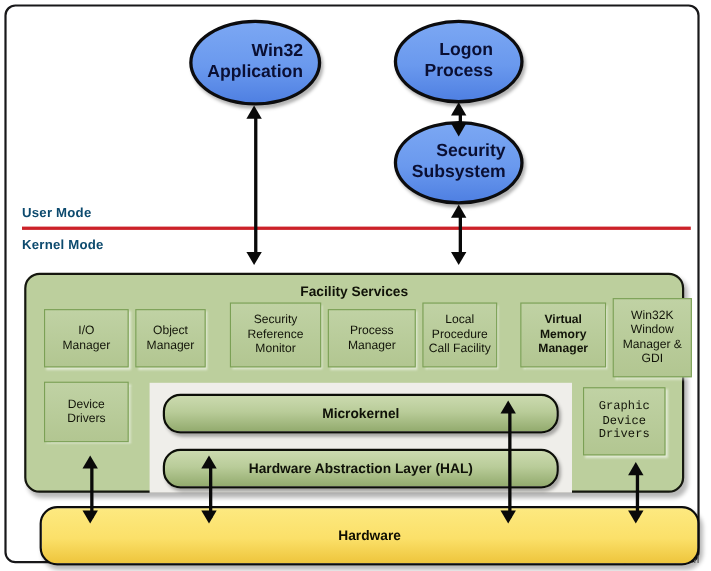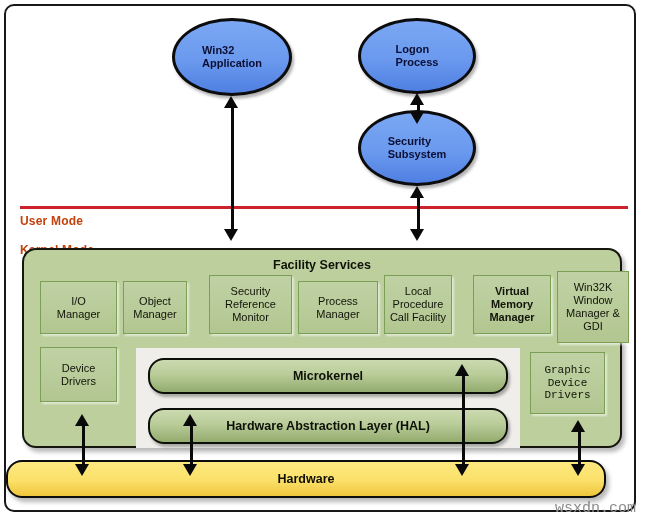--- a/index.html
+++ b/index.html
@@ -35,39 +35,38 @@
   .ellipse {
     position: absolute;
     border: 3px solid #0c0c0e;
     border-radius: 50%;
     background: #6c9bef;
     background-image: linear-gradient(180deg, #7ba7f3 0%, #6a99ee 55%, #4f80e2 100%);
     box-sizing: border-box;
     display: flex;
     align-items: center;
     justify-content: center;
-    text-align: left;
+    text-align: right;
     color: #0a0f33;
     font-weight: bold;
-    font-size: 11px;
+    font-size: 16px;
     line-height: 1.18;
     z-index: 6;
     box-shadow: 2px 3px 3px rgba(0,0,0,0.30);
   }
   .ellipse span { display: block; }
 
   
   .mode-label {
     position: absolute;
     font-size: 12px;
     font-weight: bold;
-    color: #c2410c;
+    color: #0c4a6e;
     letter-spacing: 0.2px;
     white-space: nowrap;
-    margin-top: 28px;
   }
   .red-line {
     position: absolute;
     height: 3px;
     background: #cc2229;
     z-index: 4;
   }
 
   
   .exec-block {
@@ -288,21 +287,21 @@
       <span>Drivers</span>
     </div>
   </div>
 
   <div class="gray-panel" style="left:136px; top:348px; width:384px; height:100px;"></div>
 
   <div class="pill" style="left:148px; top:408px; width:360px; height:36px;">Hardware Abstraction Layer (HAL)</div>
 
   <div class="pill" style="left:148px; top:358px; width:360px; height:36px;">Microkernel</div>
 
-  <div class="hardware-bar" style="left:6px; top:460px; width:600px; height:38px;">Hardware</div>
+  <div class="hardware-bar" style="left:36px; top:460px; width:600px; height:54px;">Hardware</div>
 
   <div class="arrow-head up" style="left:75px; top:414px;"></div>
   <div class="arrow-line" style="left:82px; top:423px; height:48px;"></div>
   <div class="arrow-head down" style="left:75px; top:464px;"></div>
 
   <div class="arrow-head up" style="left:183px; top:414px;"></div>
   <div class="arrow-line" style="left:190px; top:423px; height:48px;"></div>
   <div class="arrow-head down" style="left:183px; top:464px;"></div>
 
   <div class="arrow-head up" style="left:455px; top:364px;"></div>

